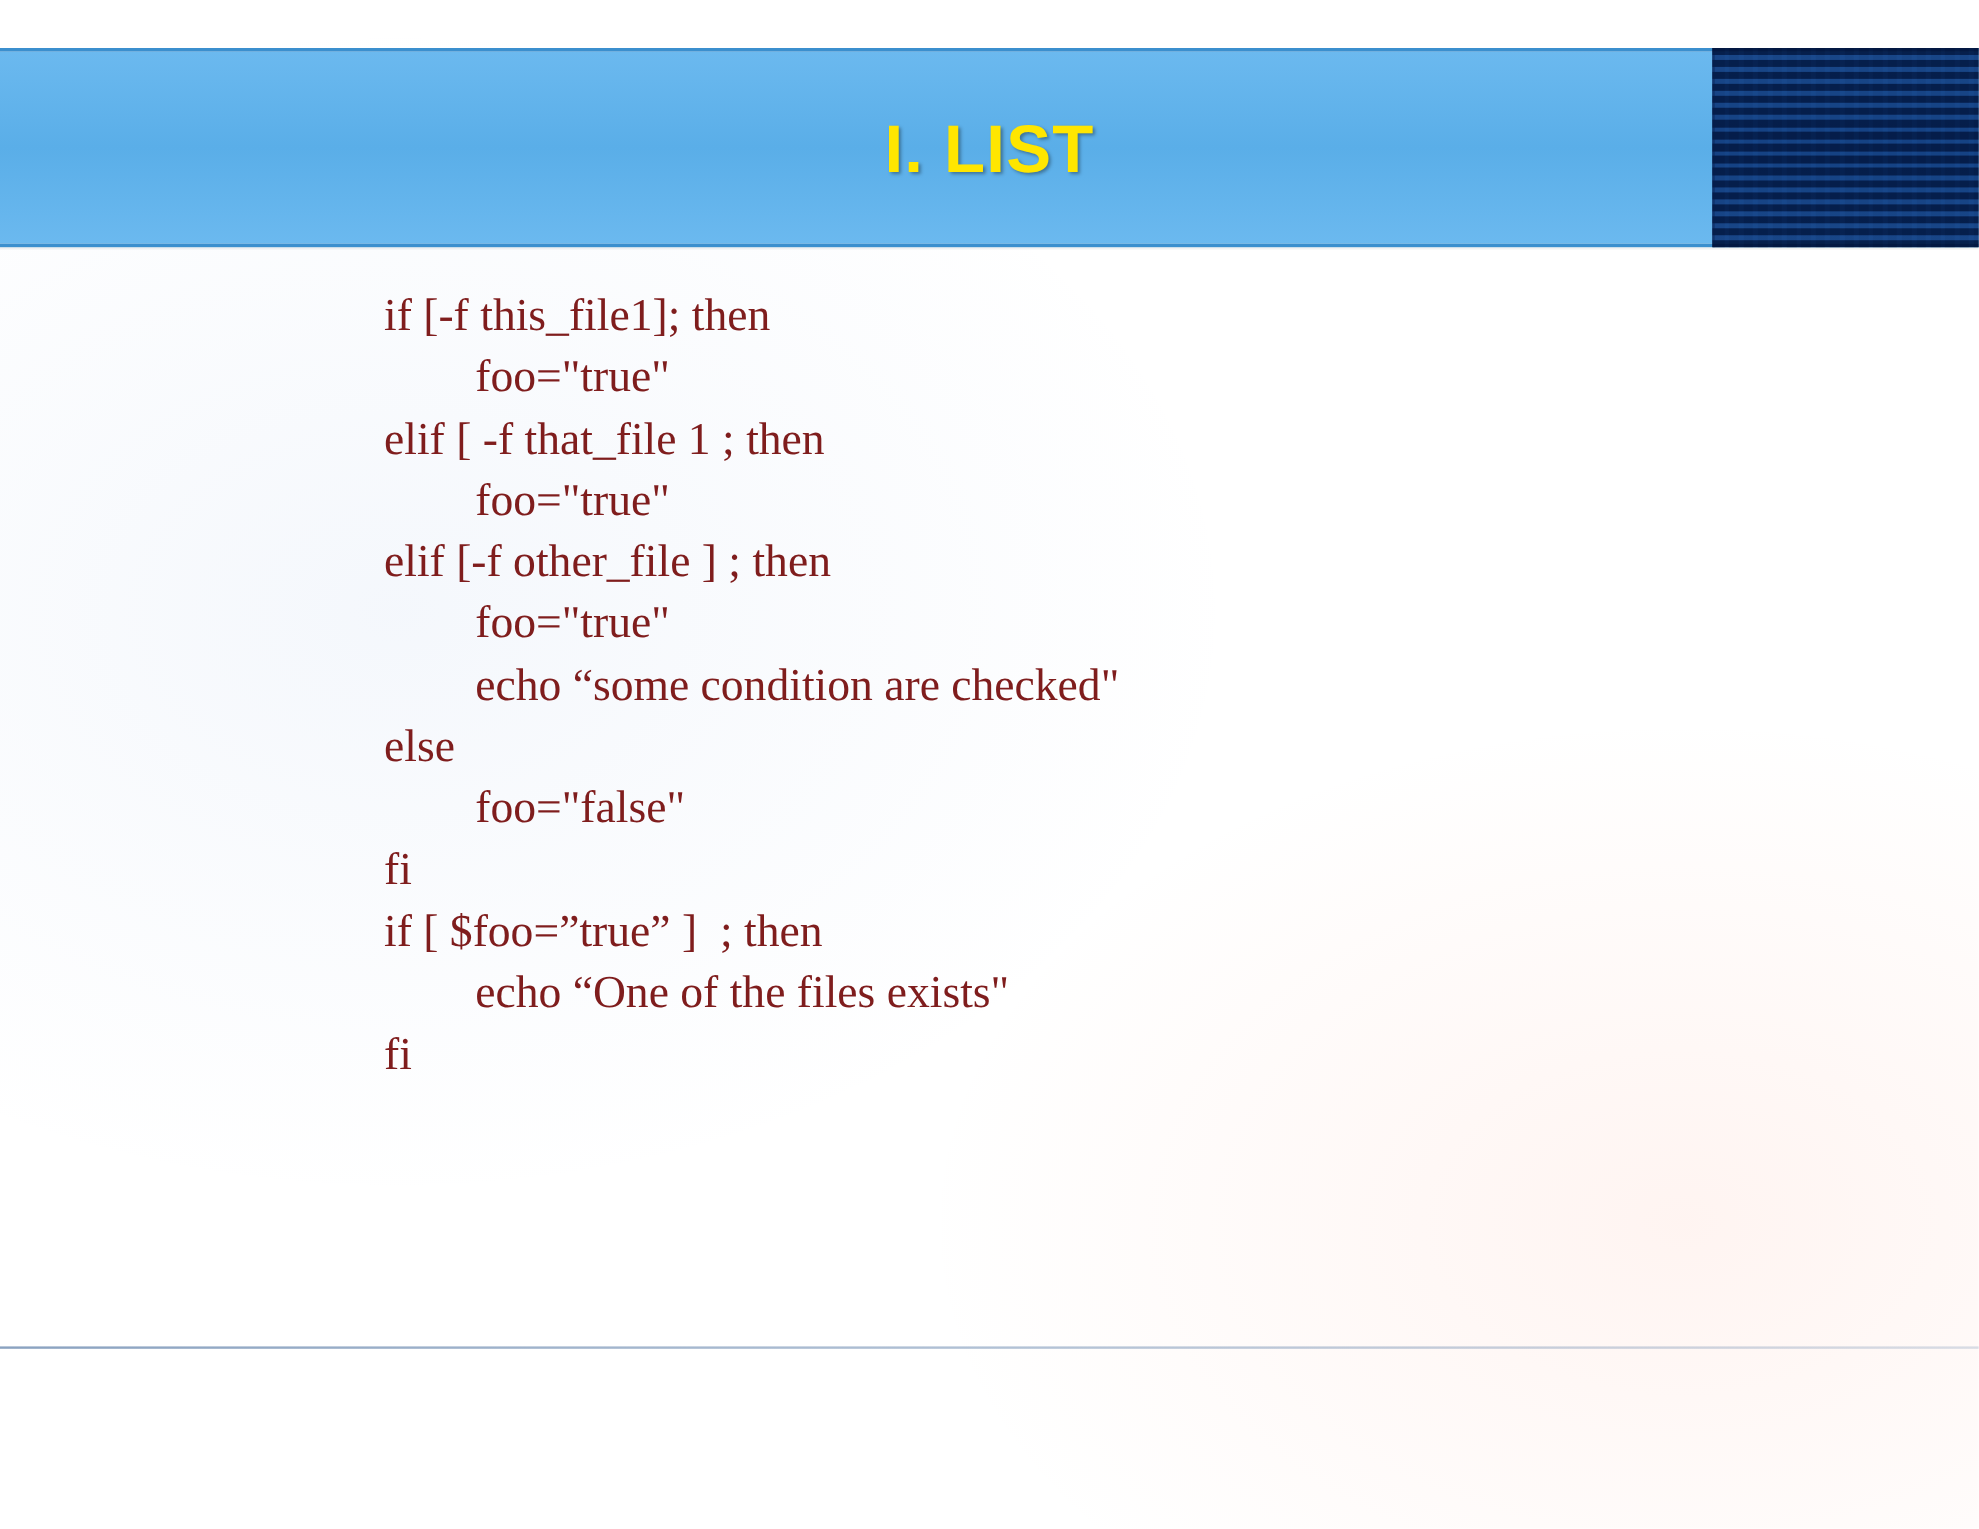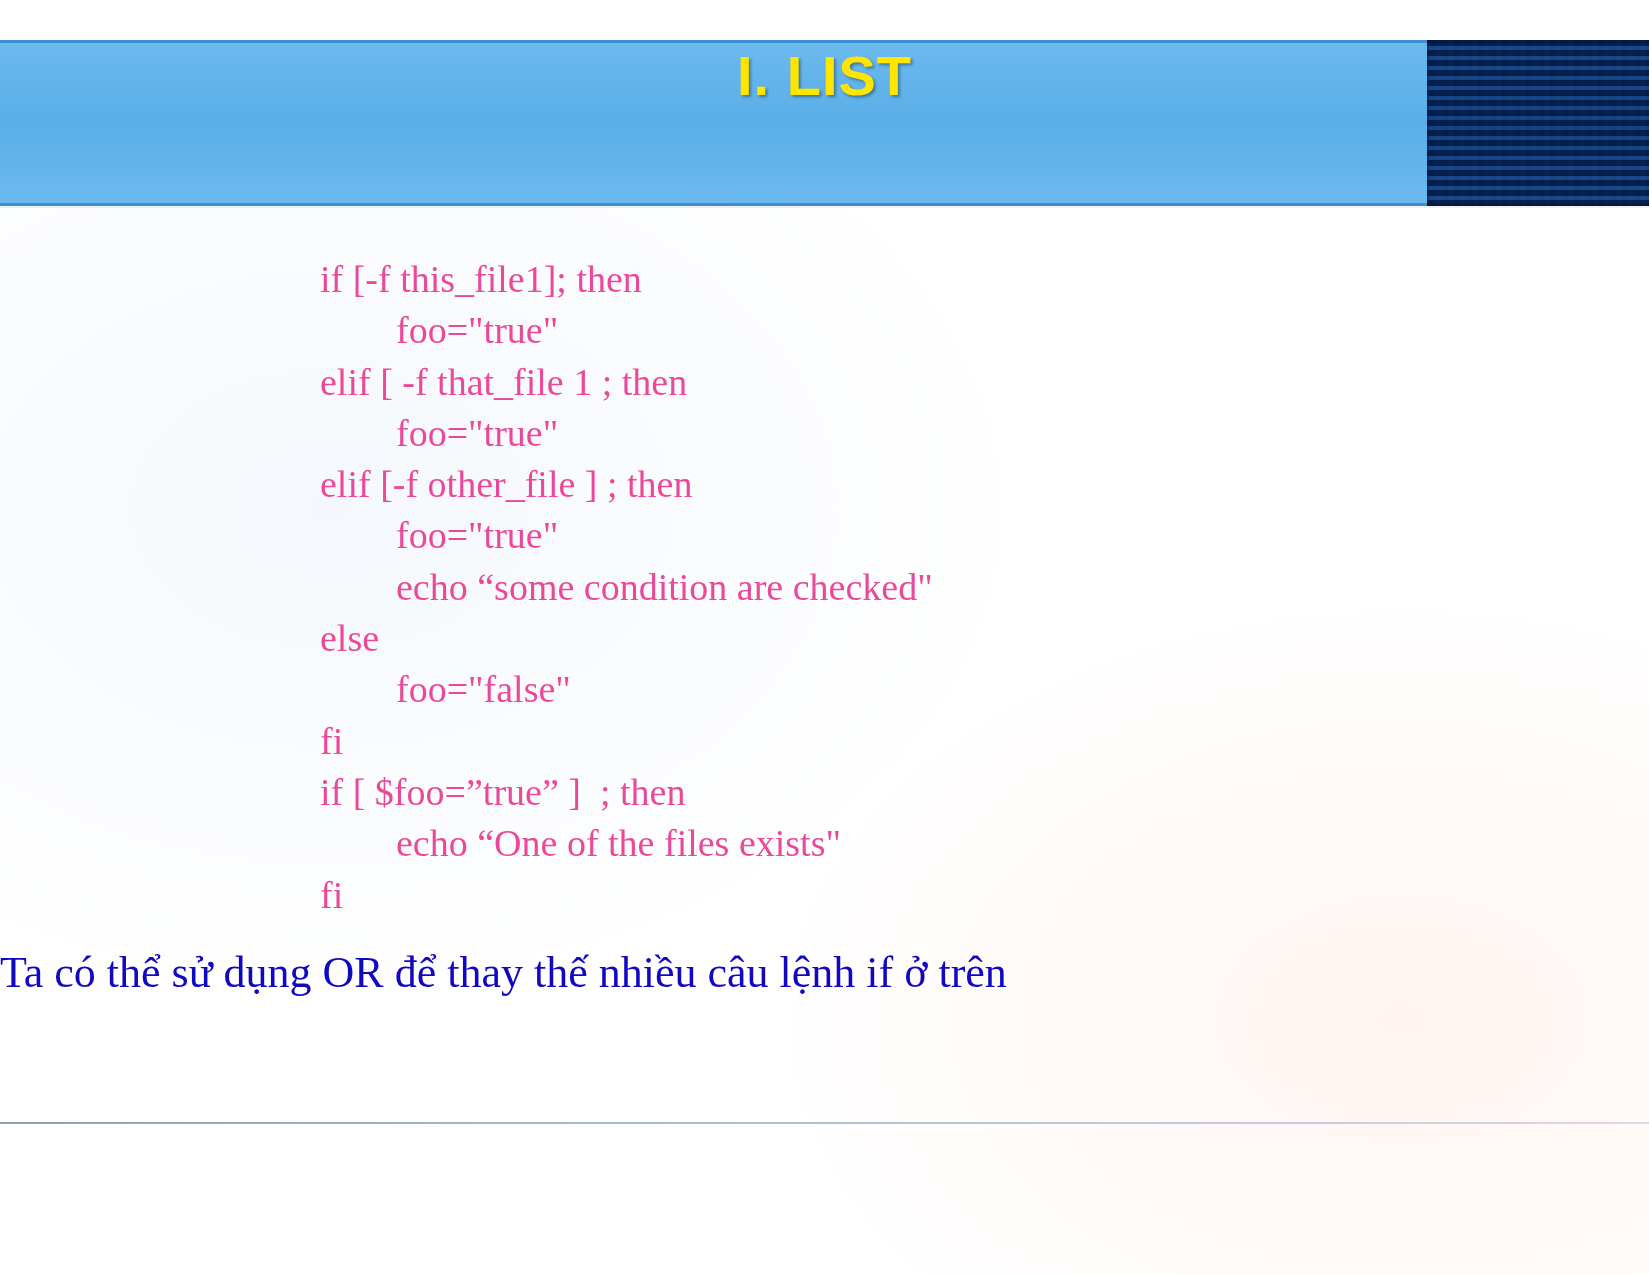--- a/index.html
+++ b/index.html
@@ -27,20 +27,21 @@
   
   .titlebar {
     position: relative;
     z-index: 1;
     width: 100%;
     height: 160px;
     background: linear-gradient(#6bb9ef 0%, #5aaee8 50%, #6bb9ef 100%);
     border-top: 3px solid #3b8fce;
     border-bottom: 3px solid #3b8fce;
     display: flex;
+    align-items: center;
     justify-content: center;
     box-shadow: 0 2px 0 rgba(0,0,0,0.05);
     margin-top: 40px;
   }
   .titlebar h1 {
     margin: 0;
     font-family: Arial, Helvetica, sans-serif;
     font-weight: 700;
     font-size: 56px;
     color: #ffe600;
@@ -80,24 +81,24 @@
     font-size: 44px;
     margin: 20px 0 10px 0;
     padding-left: 0;
     font-weight: 400;
   }
 
   .code {
     font-family: "Times New Roman", Times, serif;
     font-size: 38px;
     line-height: 1.35;
-    color: #ec4899;
+    color: #7f1d1d;
     white-space: pre;
     margin-left: 320px;
-    margin-top: 18px;
+    margin-top: 2px;
   }
 
   .footer-line {
     color: #1108c2;
     font-size: 44px;
     margin-top: 26px;
     padding-left: 0;
   }
 
   .divider {
@@ -129,16 +130,15 @@
 elif [-f other_file ] ; then
         foo="true"
         echo “some condition are checked"
 else
         foo="false"
 fi
 if [ $foo=”true” ]  ; then
         echo “One of the files exists"
 fi</div>
 
-  <div class="footer-line">Ta có thể sử dụng OR để thay thế nhiều câu lệnh if ở trên</div>
 </div>
 
 <div class="divider"></div>
 
 </body></html>

